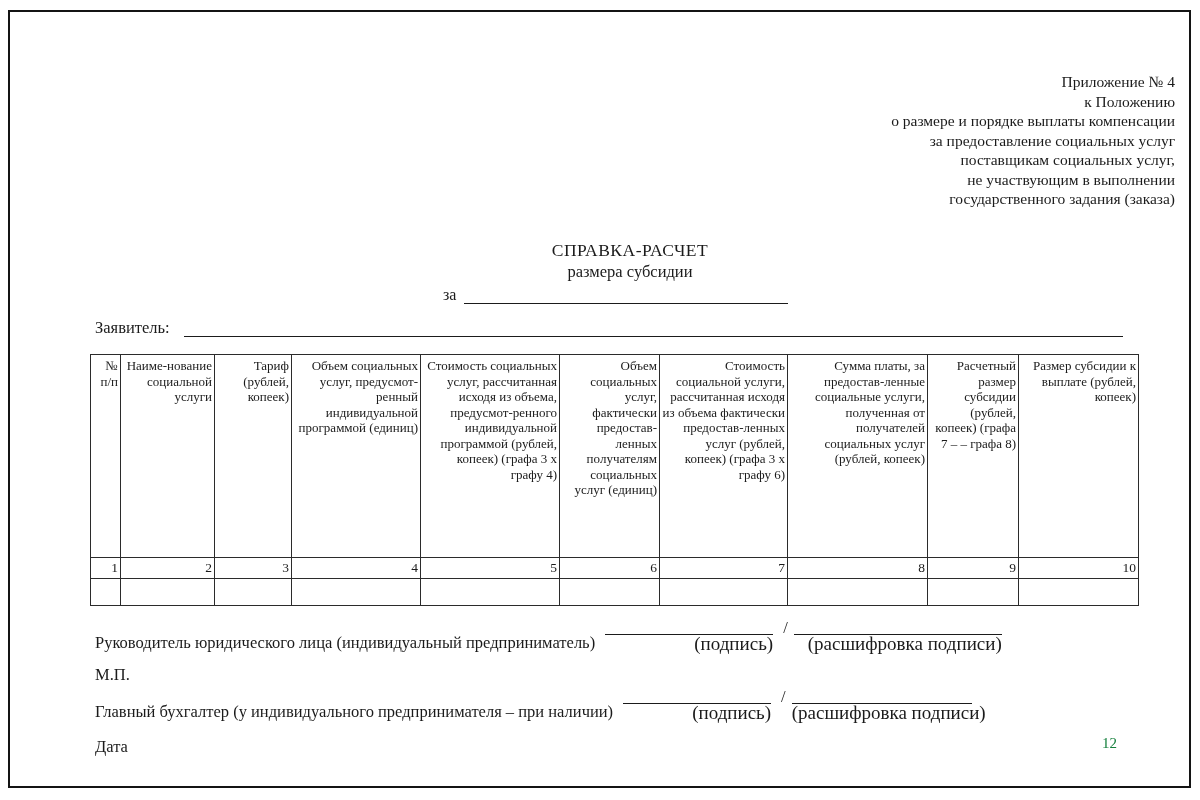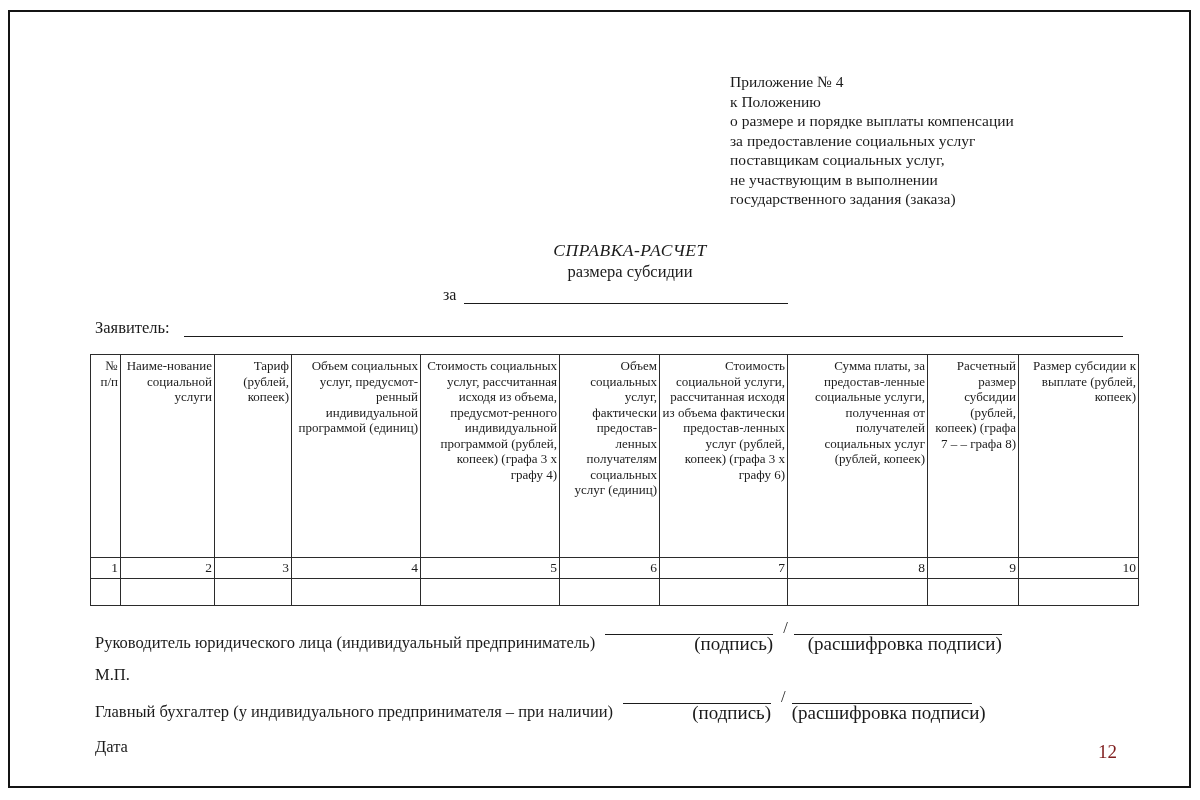--- a/index.html
+++ b/index.html
@@ -7,28 +7,28 @@
     position:relative; width:1200px; height:800px; background:#ffffff;
     font-family:"Liberation Serif", serif; color:#1b1b1b; overflow:hidden;
   }
   .sheet {
     position:absolute; left:8px; top:10px; right:9px; bottom:12px;
     border:2px solid #141414; background:#ffffff;
   }
   
   .appendix {
     position:absolute; top:60px; left:720px; width:445px;
-    text-align:left; font-size:15.5px; line-height:19.5px;
+    text-align:right; font-size:15.5px; line-height:19.5px;
   }
   
   .doc-title {
     position:absolute; top:228px; left:400px; width:440px;
     text-align:center; line-height:21px;
   }
-  .doc-title .t1 { font-size:17.5px; letter-spacing:0.5px;font-style:italic; }
+  .doc-title .t1 { font-size:17.5px; letter-spacing:0.5px; }
   .doc-title .t2 { font-size:16.5px; }
   
   .period { position:absolute; top:274px; left:433px; width:345px; font-size:16px; }
   .period-line { display:flex; align-items:flex-end;justify-content:space-between; }
   .period-prefix { margin-right:8px; line-height:18px; }
   .blank { display:inline-block; border-bottom:1.3px solid #1b1b1b; height:16px; }
   .period-line .blank { flex:1; }
   .period-hint { text-align:center; font-size:14.5px; padding-left:18px; margin-top:1px; }
   
   .applicant { position:absolute; top:306px; left:85px; right:66px; display:flex; align-items:flex-end; font-size:16.5px; }
@@ -51,21 +51,21 @@
   
   .sig-block { position:absolute; left:85px; right:60px; top:606px; font-size:16.5px; }
   .sig-row { display:flex; align-items:flex-end; }
   .sig-label { line-height:19px; white-space:nowrap; }
   .sig-field { display:inline-flex; flex-direction:column; margin-left:10px; }
   .sig-field .hint { text-align:right; font-size:19px; line-height:16px; margin-top:1px; }
   .slash { margin:0 4px 14px 10px; }
   .mp { margin-top:13px; line-height:20px; }
   .sig-row.second { margin-top:2px; }
   .date-label { margin-top:16px; line-height:20px; }
-  .page-number { position:absolute; right:72px; bottom:23px; font-size:19px; color:#7f1d1d; }
+  .page-number { position:absolute; right:72px; bottom:34px; font-size:15px; color:#15803d; }
 </style>
 </head>
 <body>
 
 <div class="canvas">
   <div class="sheet">
 
     <div class="appendix">
       <div>Приложение № 4</div>
       <div>к Положению</div>

